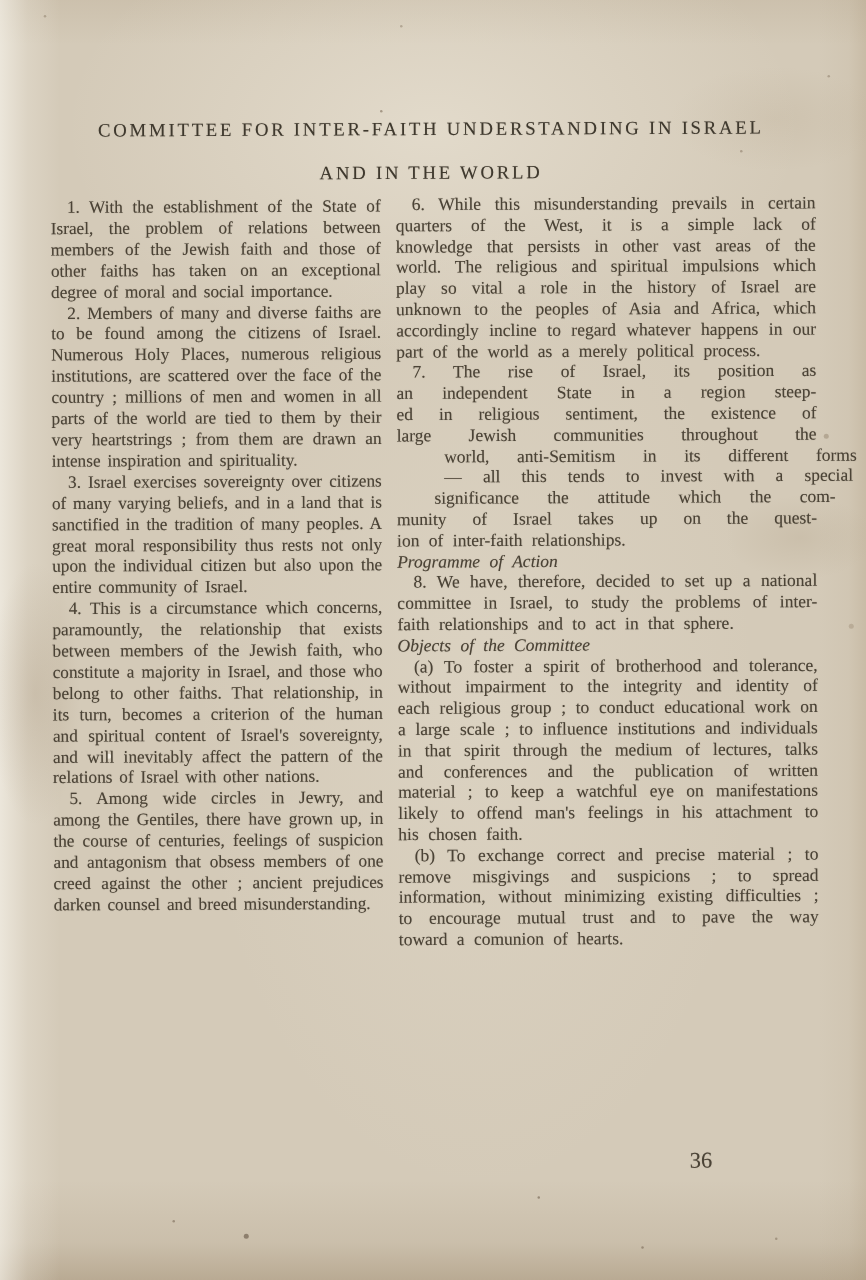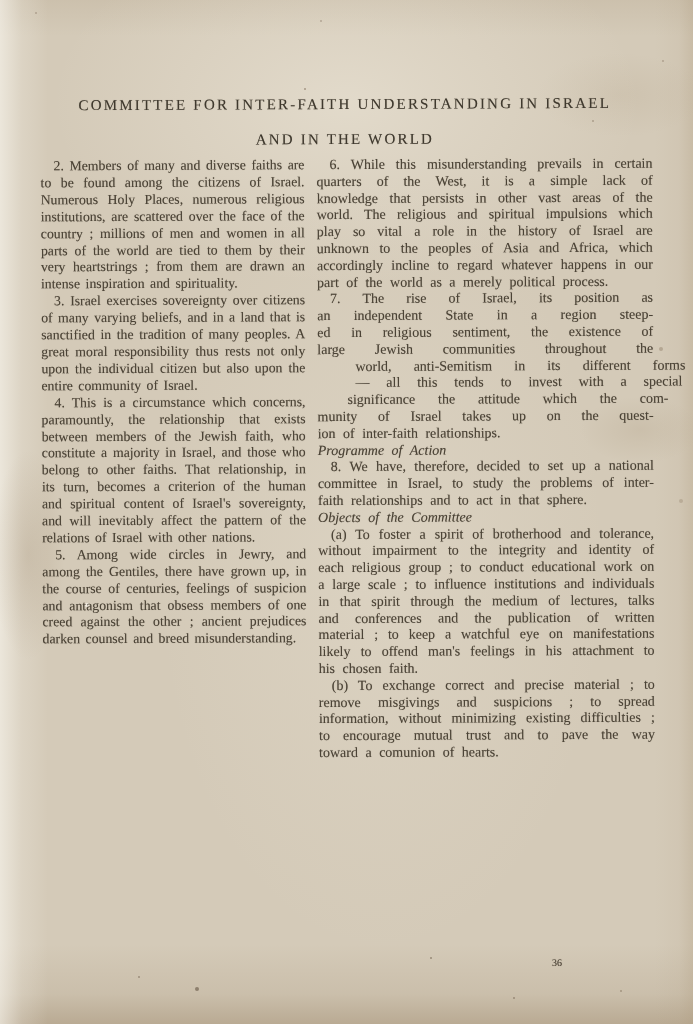--- a/index.html
+++ b/index.html
@@ -39,21 +39,21 @@
   .heading { font-style:italic; margin:0; }
 
   .p7 { margin:0; }
   .p7line { text-align:justify; text-align-last:justify; }
   .p7line.first { text-indent:13px; }
   .p7line.last  { text-align-last:left; }
   .ind-a { margin-left:38px; width:330px; }
   .ind-b { margin-left:38px; width:327px; }
   .ind-c { margin-left:30px; width:321px; }
 
-  .page-number { position:absolute; left:550px; top:958px; font-size:10px; }
+  .page-number { position:absolute; left:550px; top:919px; font-size:18px; }
 
   .specks { position:absolute; top:0; left:0; width:2px; height:2px; border-radius:50%; background:transparent;
     box-shadow:
       304px 88px 0 0 rgba(95,75,55,.45),
       592px 120px 0 0 rgba(95,75,55,.35),
       660px 348px 0 1px rgba(110,90,65,.30),
       196px 988px 0 1px rgba(80,62,45,.50),
       138px 976px 0 0 rgba(80,62,45,.40),
       513px 997px 0 0 rgba(80,62,45,.40),
       430px 957px 0 0 rgba(80,62,45,.45),
@@ -72,20 +72,21 @@
   <div class="specks"></div>
 
   <div class="sheet ink">
 
     <div class="title-line title-1">COMMITTEE FOR INTER-FAITH UNDERSTANDING IN ISRAEL</div>
     <div class="title-line title-2">AND IN THE WORLD</div>
 
     <div class="columns">
 
       <div class="col-left">
+        <p class="para">1. With the establishment of the State of Israel, the problem of relations between members of the Jewish faith and those of other faiths has taken on an exceptional degree of moral and social importance.</p>
         <p class="para">2. Members of many and diverse faiths are to be found among the citizens of Israel. Numerous Holy Places, numerous religious institutions, are scattered over the face of the country ; millions of men and women in all parts of the world are tied to them by their very heartstrings ; from them are drawn an intense inspiration and spirituality.</p>
         <p class="para">3. Israel exercises sovereignty over citizens of many varying beliefs, and in a land that is sanctified in the tradition of many peoples. A great moral responsibility thus rests not only upon the individual citizen but also upon the entire community of Israel.</p>
         <p class="para">4. This is a circumstance which concerns, paramountly, the relationship that exists between members of the Jewish faith, who constitute a majority in Israel, and those who belong to other faiths. That relationship, in its turn, becomes a criterion of the human and spiritual content of Israel's sovereignty, and will inevitably affect the pattern of the relations of Israel with other nations.</p>
         <p class="para">5. Among wide circles in Jewry, and among the Gentiles, there have grown up, in the course of centuries, feelings of suspicion and antagonism that obsess members of one creed against the other ; ancient prejudices darken counsel and breed misunderstanding.</p>
       </div>
 
       <div class="col-right">
         <p class="para">6. While this misunderstanding prevails in certain quarters of the West, it is a simple lack of knowledge that persists in other vast areas of the world. The religious and spiritual impulsions which play so vital a role in the history of Israel are unknown to the peoples of Asia and Africa, which accordingly incline to regard whatever happens in our part of the world as a merely political process.</p>
 
         <div class="p7">

